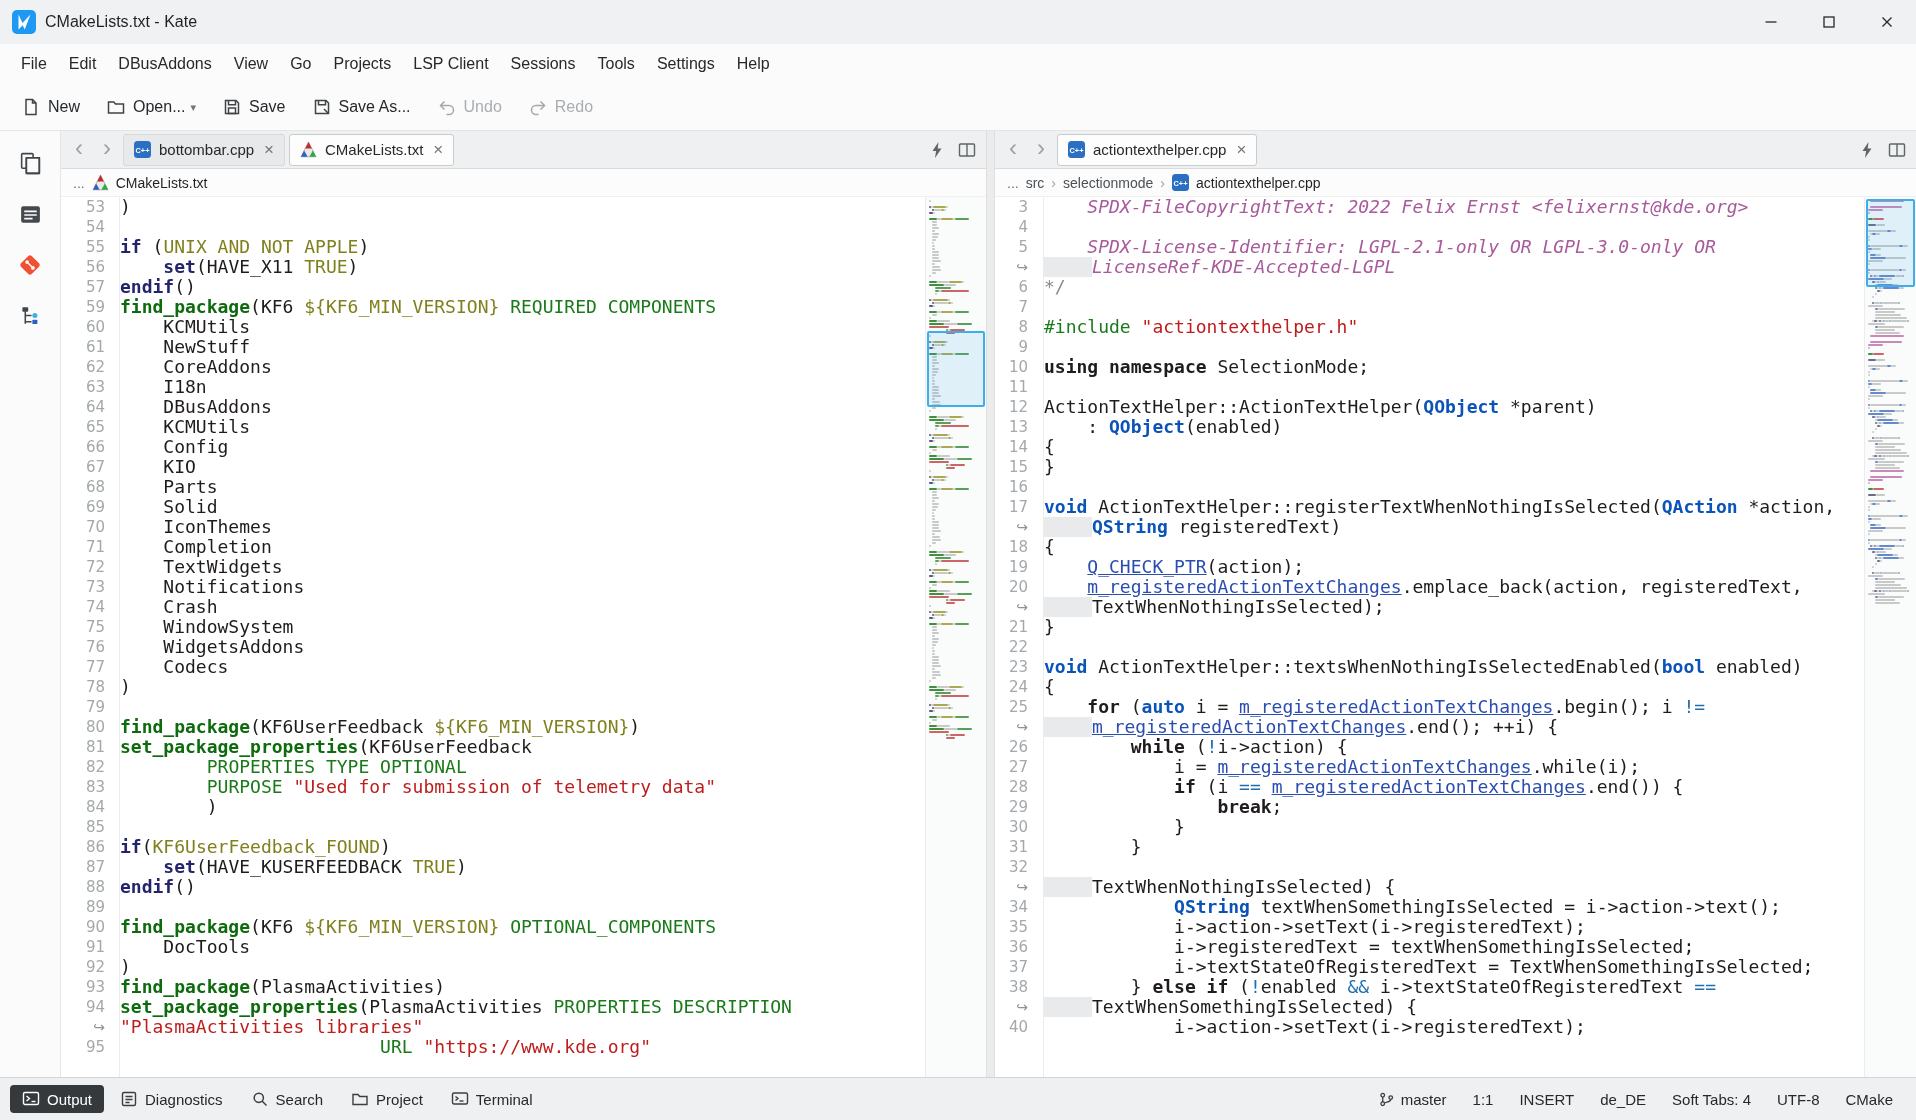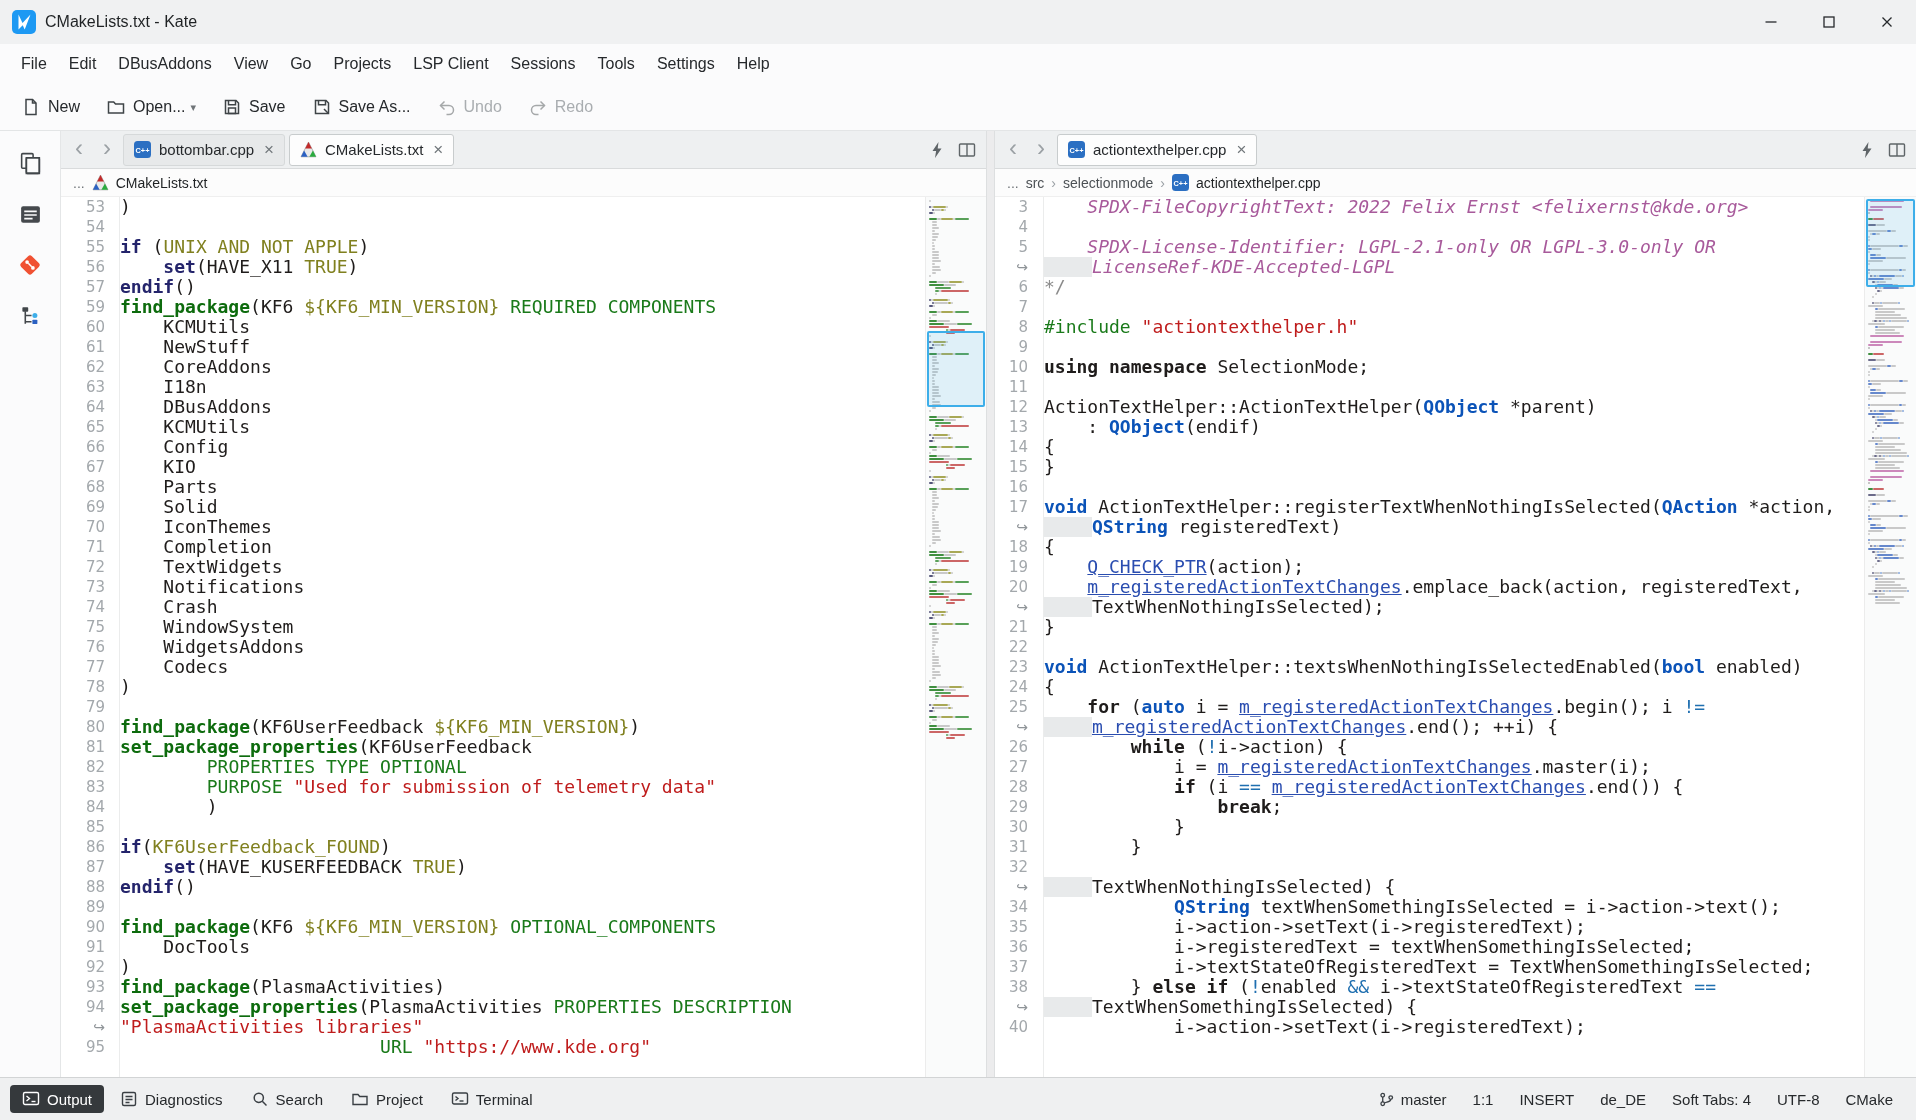--- a/index.html
+++ b/index.html
@@ -1126,38 +1126,38 @@
             <div class="crow"><span class="ln">4</span><span class="txt"></span></div>
             <div class="crow"><span class="ln">5</span><span class="txt"><span class="tk-c">    SPDX-License-Identifier: LGPL-2.1-only OR LGPL-3.0-only OR</span></span></div>
             <div class="crow"><span class="ln wrapmark">↪</span><span class="txt"><span class="wrapfill"></span><span class="tk-c">LicenseRef-KDE-Accepted-LGPL</span></span></div>
             <div class="crow"><span class="ln">6</span><span class="txt"><span class="tk-cm">*/</span></span></div>
             <div class="crow"><span class="ln">7</span><span class="txt"></span></div>
             <div class="crow"><span class="ln">8</span><span class="txt"><span class="tk-p">#include </span><span class="tk-s">"actiontexthelper.h"</span></span></div>
             <div class="crow"><span class="ln">9</span><span class="txt"></span></div>
             <div class="crow"><span class="ln">10</span><span class="txt"><span class="tk-k">using namespace</span><span class="tk-n"> SelectionMode;</span></span></div>
             <div class="crow"><span class="ln">11</span><span class="txt"></span></div>
             <div class="crow"><span class="ln">12</span><span class="txt"><span class="tk-n">ActionTextHelper::ActionTextHelper(</span><span class="tk-t">QObject</span><span class="tk-n"> *parent)</span></span></div>
-            <div class="crow"><span class="ln">13</span><span class="txt"><span class="tk-n">    : </span><span class="tk-t">QObject</span><span class="tk-n">(endif)</span></span></div>
+            <div class="crow"><span class="ln">13</span><span class="txt"><span class="tk-n">    : </span><span class="tk-t">QObject</span><span class="tk-n">(enabled)</span></span></div>
             <div class="crow"><span class="ln">14</span><span class="txt"><span class="tk-n">{</span></span></div>
             <div class="crow"><span class="ln">15</span><span class="txt"><span class="tk-n">}</span></span></div>
             <div class="crow"><span class="ln">16</span><span class="txt"></span></div>
             <div class="crow"><span class="ln">17</span><span class="txt"><span class="tk-t">void</span><span class="tk-n"> ActionTextHelper::registerTextWhenNothingIsSelected(</span><span class="tk-t">QAction</span><span class="tk-n"> *action,</span></span></div>
             <div class="crow"><span class="ln wrapmark">↪</span><span class="txt"><span class="wrapfill"></span><span class="tk-t">QString</span><span class="tk-n"> registeredText)</span></span></div>
             <div class="crow"><span class="ln">18</span><span class="txt"><span class="tk-n">{</span></span></div>
             <div class="crow"><span class="ln">19</span><span class="txt"><span class="tk-n">    </span><span class="tk-m">Q_CHECK_PTR</span><span class="tk-n">(action);</span></span></div>
             <div class="crow"><span class="ln">20</span><span class="txt"><span class="tk-n">    </span><span class="tk-m">m_registeredActionTextChanges</span><span class="tk-n">.emplace_back(action, registeredText,</span></span></div>
             <div class="crow"><span class="ln wrapmark">↪</span><span class="txt"><span class="wrapfill"></span><span class="tk-n">TextWhenNothingIsSelected);</span></span></div>
             <div class="crow"><span class="ln">21</span><span class="txt"><span class="tk-n">}</span></span></div>
             <div class="crow"><span class="ln">22</span><span class="txt"></span></div>
             <div class="crow"><span class="ln">23</span><span class="txt"><span class="tk-t">void</span><span class="tk-n"> ActionTextHelper::textsWhenNothingIsSelectedEnabled(</span><span class="tk-t">bool</span><span class="tk-n"> enabled)</span></span></div>
             <div class="crow"><span class="ln">24</span><span class="txt"><span class="tk-n">{</span></span></div>
             <div class="crow"><span class="ln">25</span><span class="txt"><span class="tk-n">    </span><span class="tk-k">for</span><span class="tk-n"> (</span><span class="tk-t">auto</span><span class="tk-n"> i = </span><span class="tk-m">m_registeredActionTextChanges</span><span class="tk-n">.begin(); i </span><span class="tk-o">!=</span></span></div>
             <div class="crow"><span class="ln wrapmark">↪</span><span class="txt"><span class="wrapfill"></span><span class="tk-m">m_registeredActionTextChanges</span><span class="tk-n">.end(); ++i) {</span></span></div>
             <div class="crow"><span class="ln">26</span><span class="txt"><span class="tk-n">        </span><span class="tk-k">while</span><span class="tk-n"> (</span><span class="tk-o">!</span><span class="tk-n">i-&gt;action) {</span></span></div>
-            <div class="crow"><span class="ln">27</span><span class="txt"><span class="tk-n">            i = </span><span class="tk-m">m_registeredActionTextChanges</span><span class="tk-n">.master(i);</span></span></div>
+            <div class="crow"><span class="ln">27</span><span class="txt"><span class="tk-n">            i = </span><span class="tk-m">m_registeredActionTextChanges</span><span class="tk-n">.while(i);</span></span></div>
             <div class="crow"><span class="ln">28</span><span class="txt"><span class="tk-n">            </span><span class="tk-k">if</span><span class="tk-n"> (i </span><span class="tk-o">==</span><span class="tk-n"> </span><span class="tk-m">m_registeredActionTextChanges</span><span class="tk-n">.end()) {</span></span></div>
             <div class="crow"><span class="ln">29</span><span class="txt"><span class="tk-n">                </span><span class="tk-k">break</span><span class="tk-n">;</span></span></div>
             <div class="crow"><span class="ln">30</span><span class="txt"><span class="tk-n">            }</span></span></div>
             <div class="crow"><span class="ln">31</span><span class="txt"><span class="tk-n">        }</span></span></div>
             <div class="crow"><span class="ln">32</span><span class="txt"></span></div>
             <div class="crow"><span class="ln wrapmark">↪</span><span class="txt"><span class="wrapfill"></span><span class="tk-n">TextWhenNothingIsSelected) {</span></span></div>
             <div class="crow"><span class="ln">34</span><span class="txt"><span class="tk-n">            </span><span class="tk-t">QString</span><span class="tk-n"> textWhenSomethingIsSelected = i-&gt;action-&gt;text();</span></span></div>
             <div class="crow"><span class="ln">35</span><span class="txt"><span class="tk-n">            i-&gt;action-&gt;setText(i-&gt;registeredText);</span></span></div>
             <div class="crow"><span class="ln">36</span><span class="txt"><span class="tk-n">            i-&gt;registeredText = textWhenSomethingIsSelected;</span></span></div>
             <div class="crow"><span class="ln">37</span><span class="txt"><span class="tk-n">            i-&gt;textStateOfRegisteredText = TextWhenSomethingIsSelected;</span></span></div>

